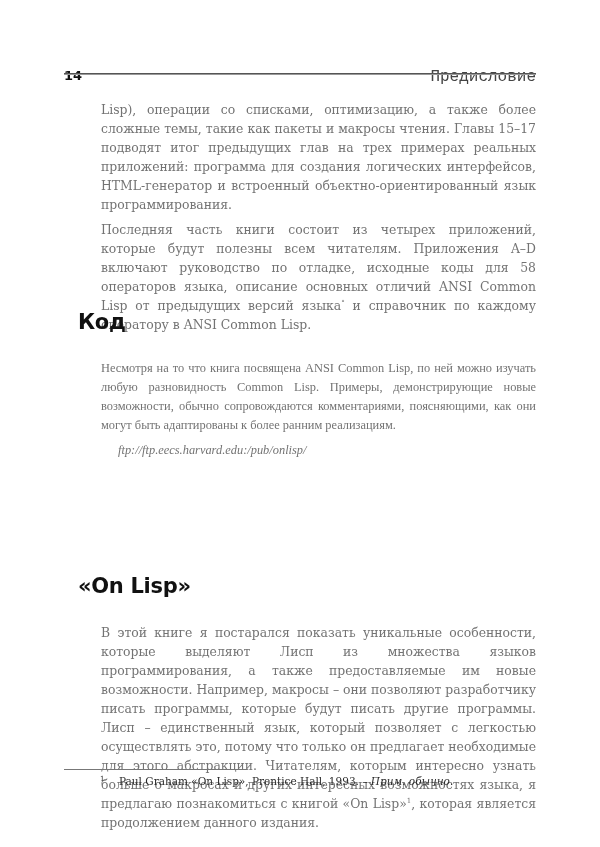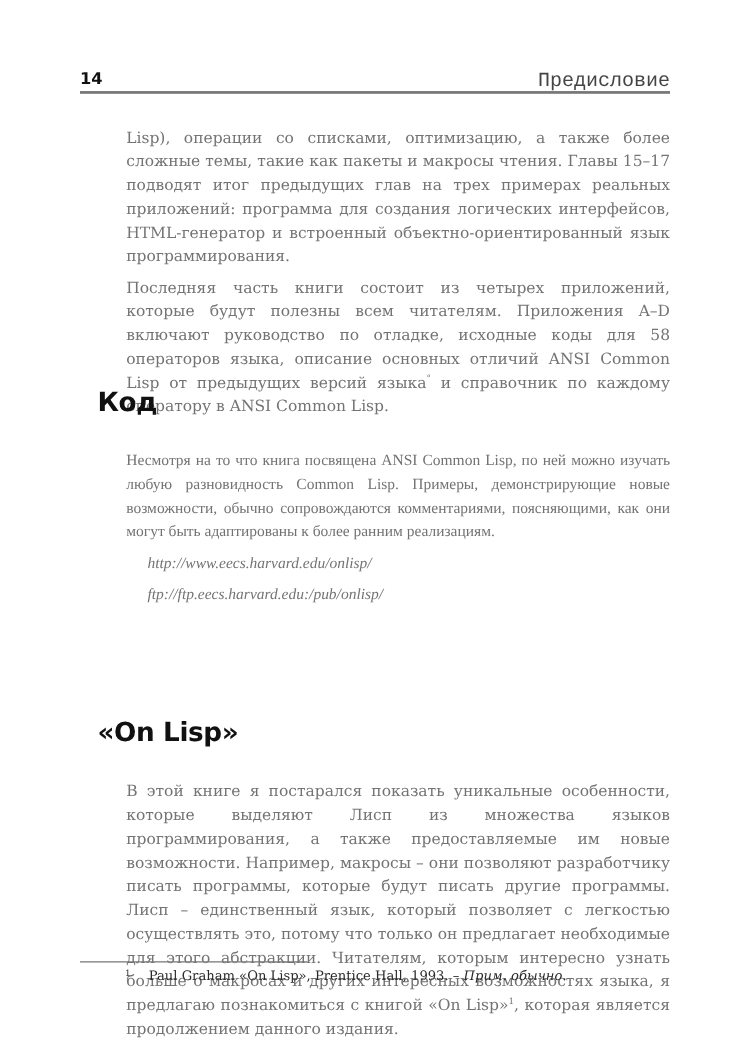--- a/index.html
+++ b/index.html
@@ -1,17 +1,17 @@
 <!DOCTYPE html>
 <html><head>
   <meta charset="utf-8">
   <style>
     html, body { margin: 0; padding: 0; background: #ffffff; }
     body { width: 600px; height: 847px; position: relative; overflow: hidden; color: #222; }
-    .page-header { position: absolute; left: 64px; top: 56px; width: 472px; height: 18px; }
+    .page-header { position: absolute; left: 64px; top: 68px; width: 472px; height: 18px; }
     .page-number { position: absolute; left: 0; top: 0; font-family: "DejaVu Sans", sans-serif; font-weight: bold; font-size: 13px; color: #111; }
     .running-title { position: absolute; right: 0; top: 0; font-family: Liberation Mono, monospace; font-size: 16px; color: #444; }
     .header-rule { position: absolute; left: 64px; top: 73px; width: 472px; height: 1px; background: #555; border-bottom: 0.5px solid #999; }
 
     .body-text { position: absolute; left: 101px; width: 435px; font-family: "DejaVu Serif", serif; font-size: 12.4px; line-height: 19px; color: #737373; text-align: justify; margin-top: 12px; }
     .body-text p { margin: 0 0 6px 0; hyphens: auto; }
     .h2 { position: absolute; left: 64px; font-family: "DejaVu Sans", sans-serif; font-weight: bold; font-size: 21px; color: #111; letter-spacing: -0.3px; margin-left: 14px; }
     .url { font-style: italic; margin: 0 0 6px 17px !important; }
     .em { font-style: italic; }
     sup { font-size: 7px; line-height: 0; vertical-align: super; }
@@ -32,21 +32,20 @@
 
 <div class="body-text" style="top:88px;">
   <p>Lisp), операции со списками, оптимизацию, а также более сложные темы, такие как пакеты и макросы чтения. Главы 15–17 подводят итог предыдущих глав на трех примерах реальных приложений: программа для создания логических интерфейсов, HTML-генератор и встроенный объектно-ориентированный язык программирования.</p>
   <p><span>Последняя часть книги состоит из четырех приложений, которые будут полезны всем читателям. Приложения A–D включают руководство по отладке, исходные коды для 58 операторов языка, описание основных отличий ANSI Common Lisp от предыдущих версий языка</span><sup>°</sup><span> и справочник по каждому оператору в ANSI Common Lisp.</span></p>
 </div>
 
 <div class="h2" style="top:310px;">Код</div>
 
 <div class="body-text" style="top:347px;font-family:Liberation Serif, serif;">
   <p>Несмотря на то что книга посвящена ANSI Common Lisp, по ней можно изучать любую разновидность Common Lisp. Примеры, демонстрирующие новые возможности, обычно сопровождаются комментариями, поясняющими, как они могут быть адаптированы к более ранним реализациям.</p>
-  <p class="url">http://www.eecs.harvard.edu/onlisp/</p>
   <p class="url">ftp://ftp.eecs.harvard.edu:/pub/onlisp/</p>
 </div>
 
 <div class="h2" style="top:574px;">«On Lisp»</div>
 
 <div class="body-text" style="top:611px;">
   <p><span>В этой книге я постарался показать уникальные особенности, которые выделяют Лисп из множества языков программирования, а также предоставляемые им новые возможности. Например, макросы – они позволяют разработчику писать программы, которые будут писать другие программы. Лисп – единственный язык, который позволяет с легкостью осуществлять это, потому что только он предлагает необходимые для этого абстракции. Читателям, которым интересно узнать больше о макросах и других интересных возможностях языка, я предлагаю познакомиться с книгой «On Lisp»</span><sup>1</sup><span>, которая является продолжением данного издания.</span></p>
 </div>
 
 <div class="footnote-rule"></div>

